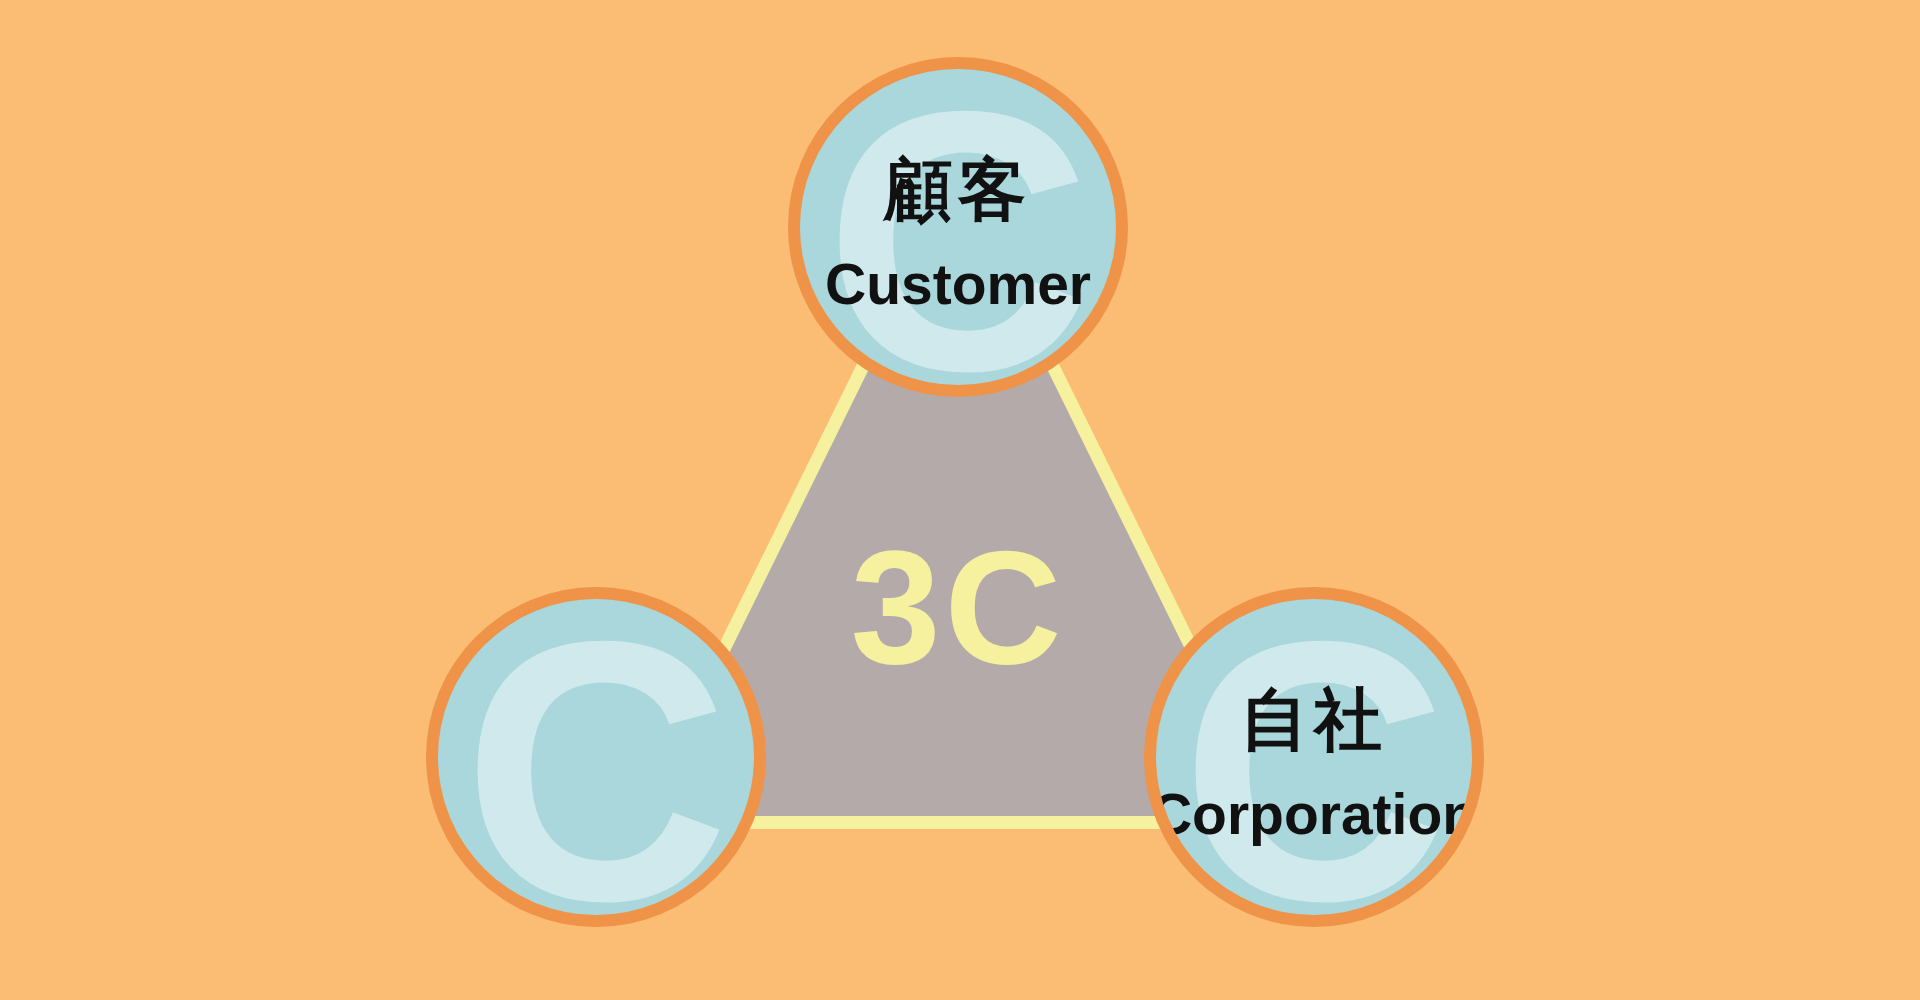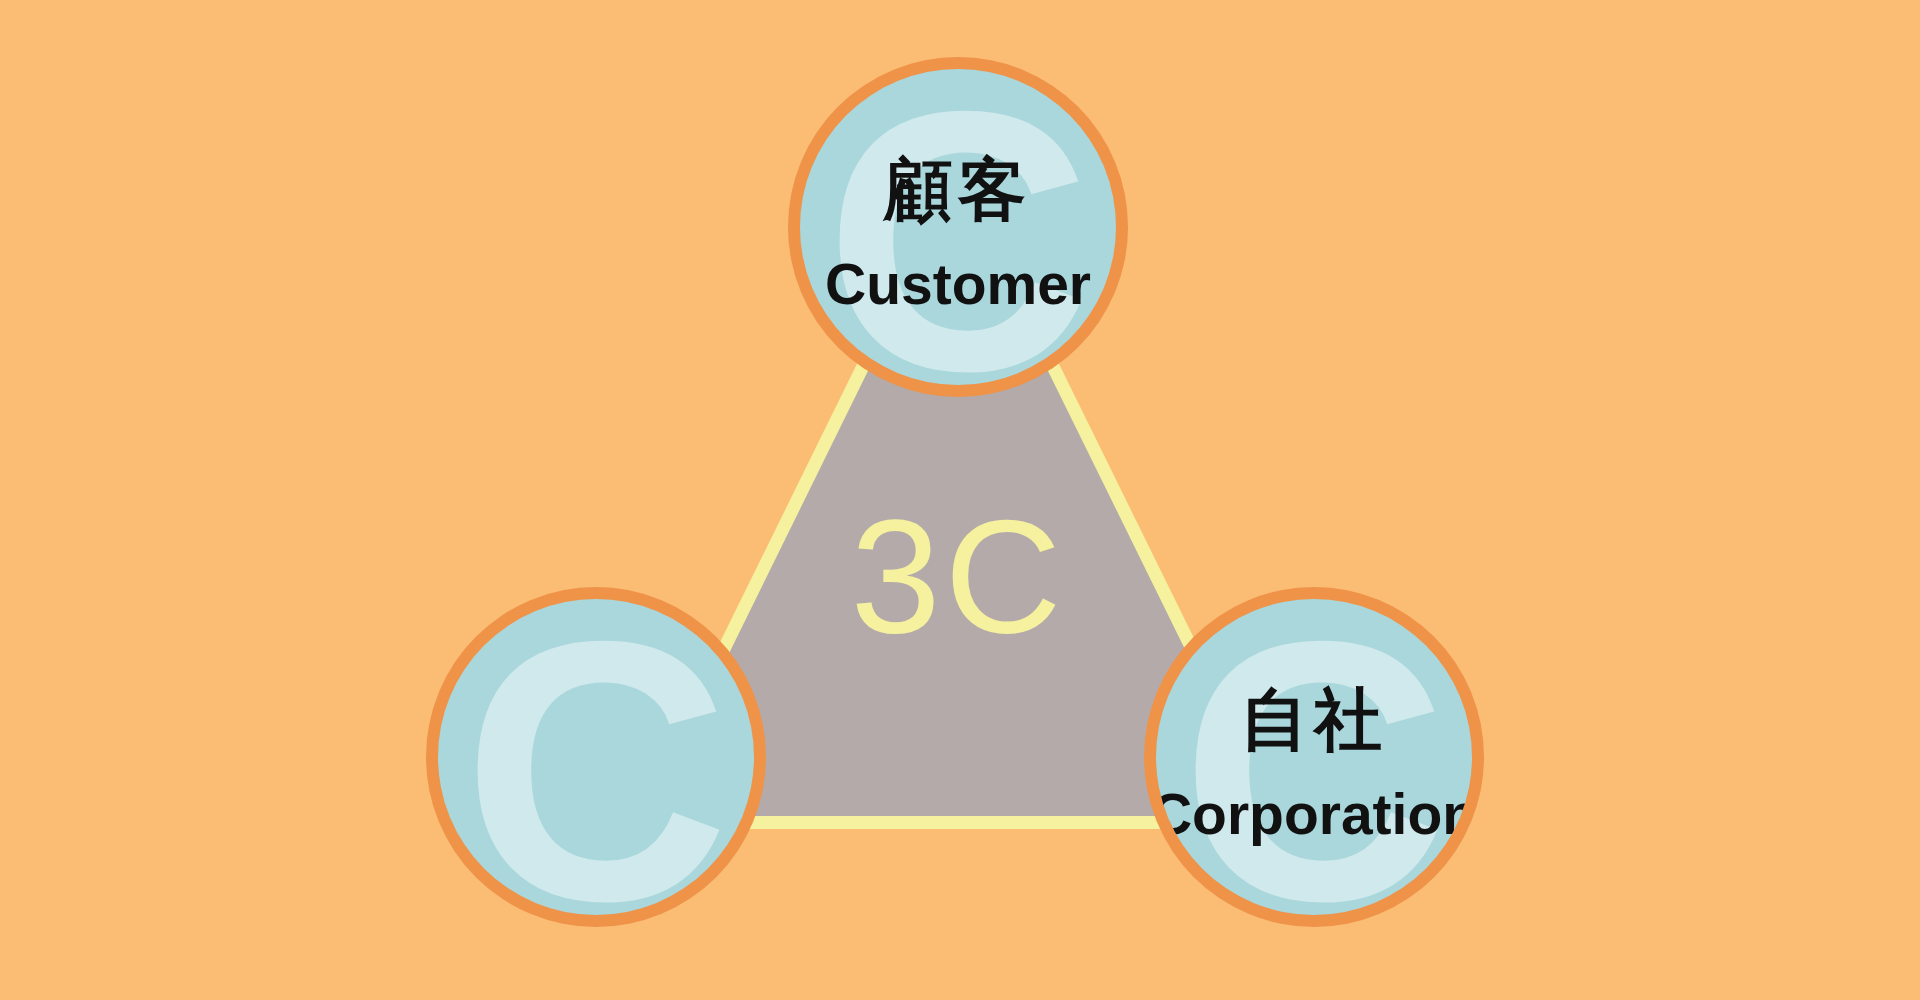--- a/index.html
+++ b/index.html
@@ -15,22 +15,22 @@
   .triangle-svg{position:absolute;left:0;top:0;width:1920px;height:1000px;display:block;}
   .triangle-svg polygon{
     fill:var(--triangle-fill);
     stroke:var(--triangle-stroke);
     stroke-width:26;
     stroke-linejoin:round;
     paint-order:stroke;
   }
 
   .center-label{
-    position:absolute;left:958px;top:576px;transform:translate(-50%,-50%);
-    font-size:162px;font-weight:400;color:var(--center-label-color);
+    position:absolute;left:958px;top:607px;transform:translate(-50%,-50%);
+    font-size:162px;font-weight:700;color:var(--center-label-color);
     letter-spacing:4px;line-height:1;white-space:nowrap;text-align:right;
   }
 
   .node{position:absolute;width:340px;height:340px;border-radius:50%;
     background:var(--circle-ring);}
   .node-customer{left:788px;top:57px;}
   .node-competitor{left:426px;top:587px;}
   .node-corporation{left:1144px;top:587px;}
 
   .node-inner{

